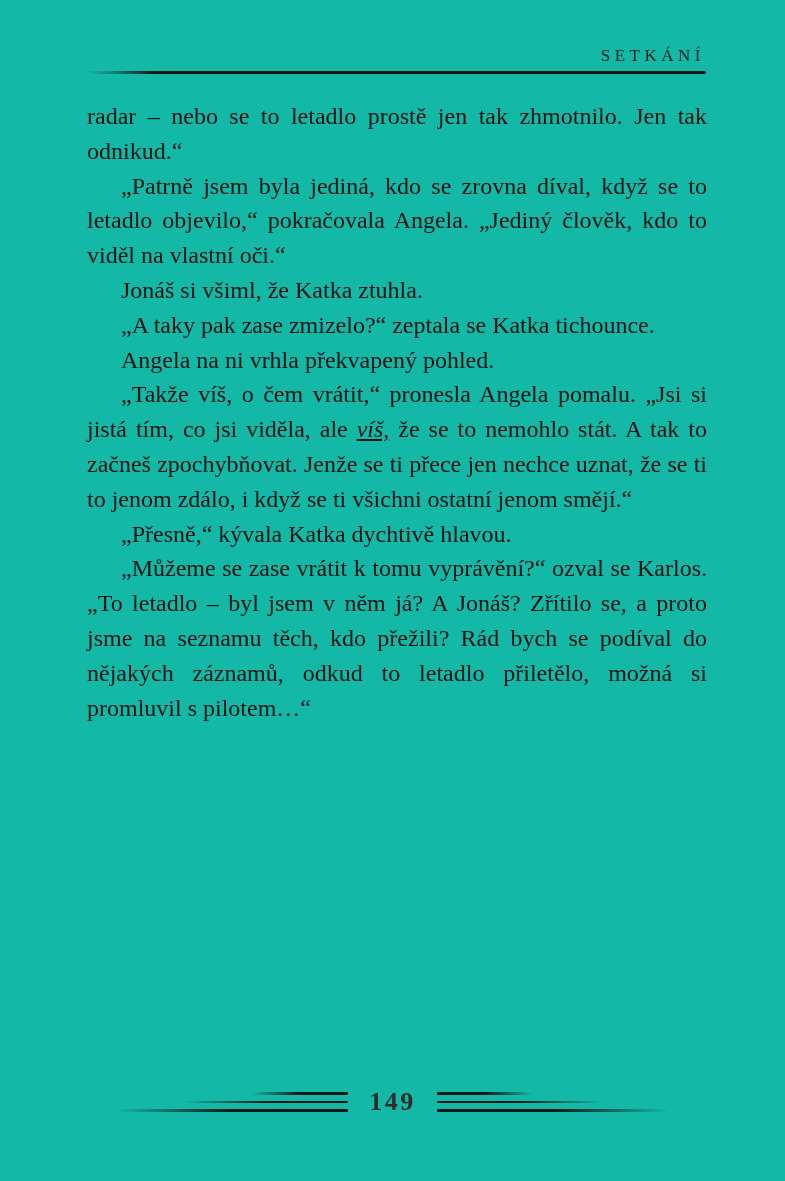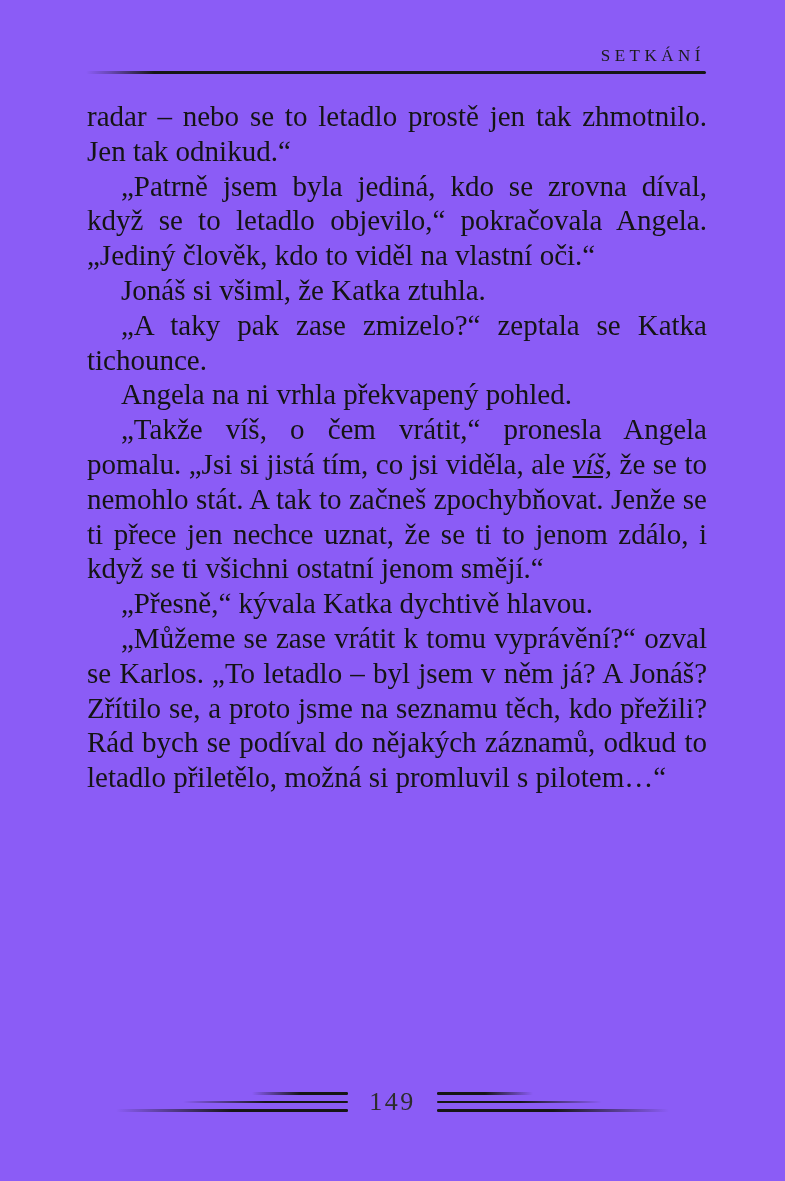--- a/index.html
+++ b/index.html
@@ -5,21 +5,21 @@
   html, body { margin: 0; padding: 0; }
   body {
     width: 785px; height: 1181px;
     background: #ffffff;
     font-family: "Liberation Serif", serif;
     overflow: hidden;
   }
   .page {
     position: relative;
     width: 785px; height: 1181px;
-    background: #8b5cf6;
+    background: #14b8a6;
     color: #141414;
   }
 
   
   .header {
     position: absolute;
     left: 86px; top: 46px;
     width: 620px;
   }
   .header-title {
@@ -38,21 +38,21 @@
       rgba(22,22,22,0.30) 4%,
       #161616 11%,
       #161616 100%);
   }
 
   
   .text-block {
     position: absolute;
     left: 87px; top: 99px;
     width: 620px;
-    font-size: 29px;
+    font-size: 24px;
     line-height: 34.8px;
     text-align: justify;
     color: #141414;
   }
   .para { margin: 0; }
   .para.indent { text-indent: 34px; }
   .it { font-style: italic; text-decoration: underline; }
 
   
   .footer {
@@ -76,20 +76,21 @@
   }
   .flourish .l1 { width: 96px; }
   .flourish .l2 { width: 165px; }
   .flourish .l3 { width: 232px; }
   .page-number {
     font-size: 26px;
     letter-spacing: 2.5px;
     color: #2c2c2c;
     line-height: 1;
     padding: 0 2px;
+    font-weight: bold;
   }
 </style>
 </head>
 <body>
 
 <div class="page">
 
   <div class="header">
     <div class="header-title">SETKÁNÍ</div>
     <div class="header-rule"></div>

